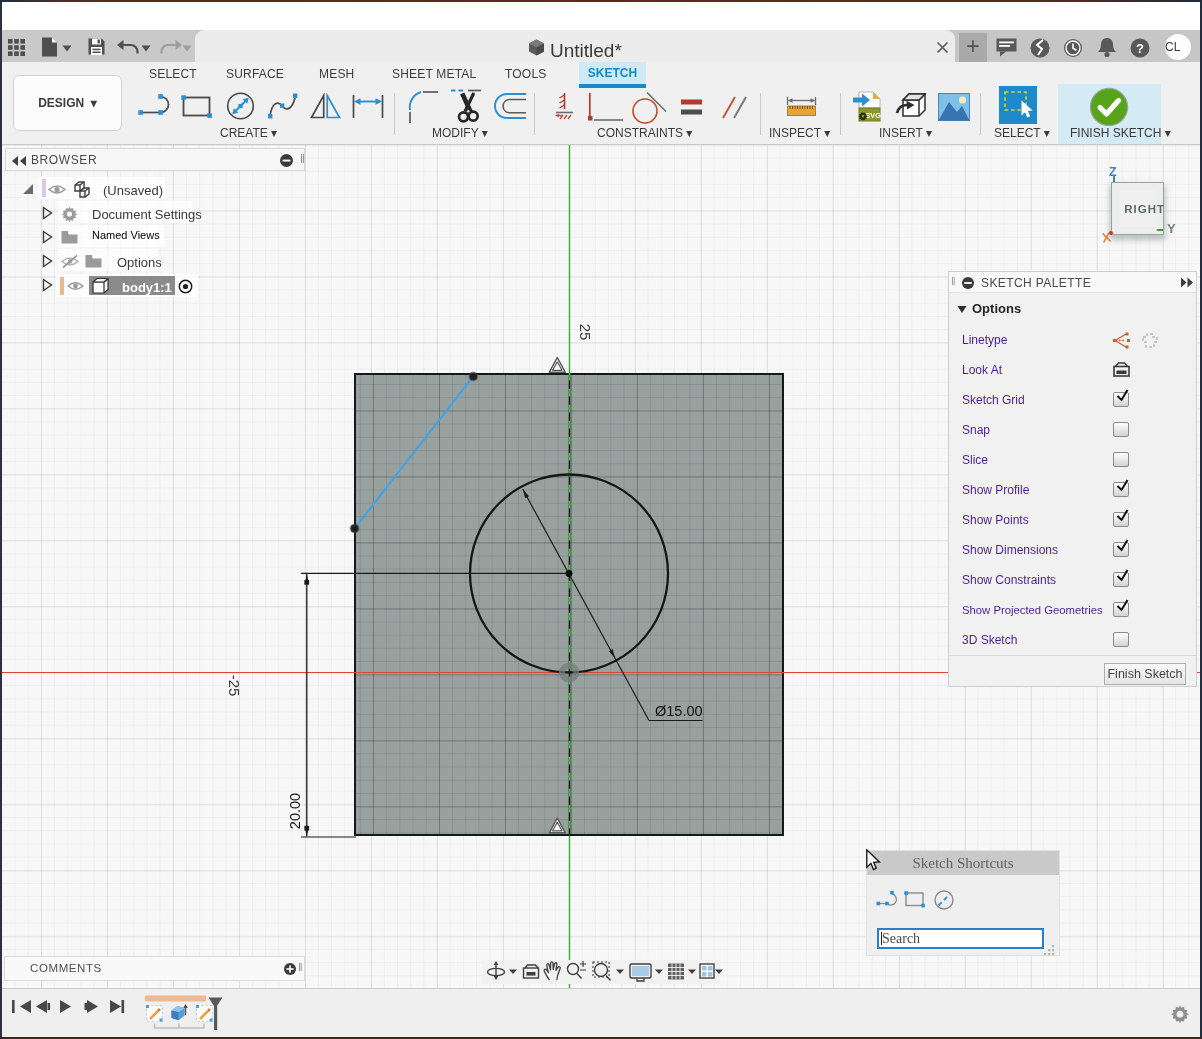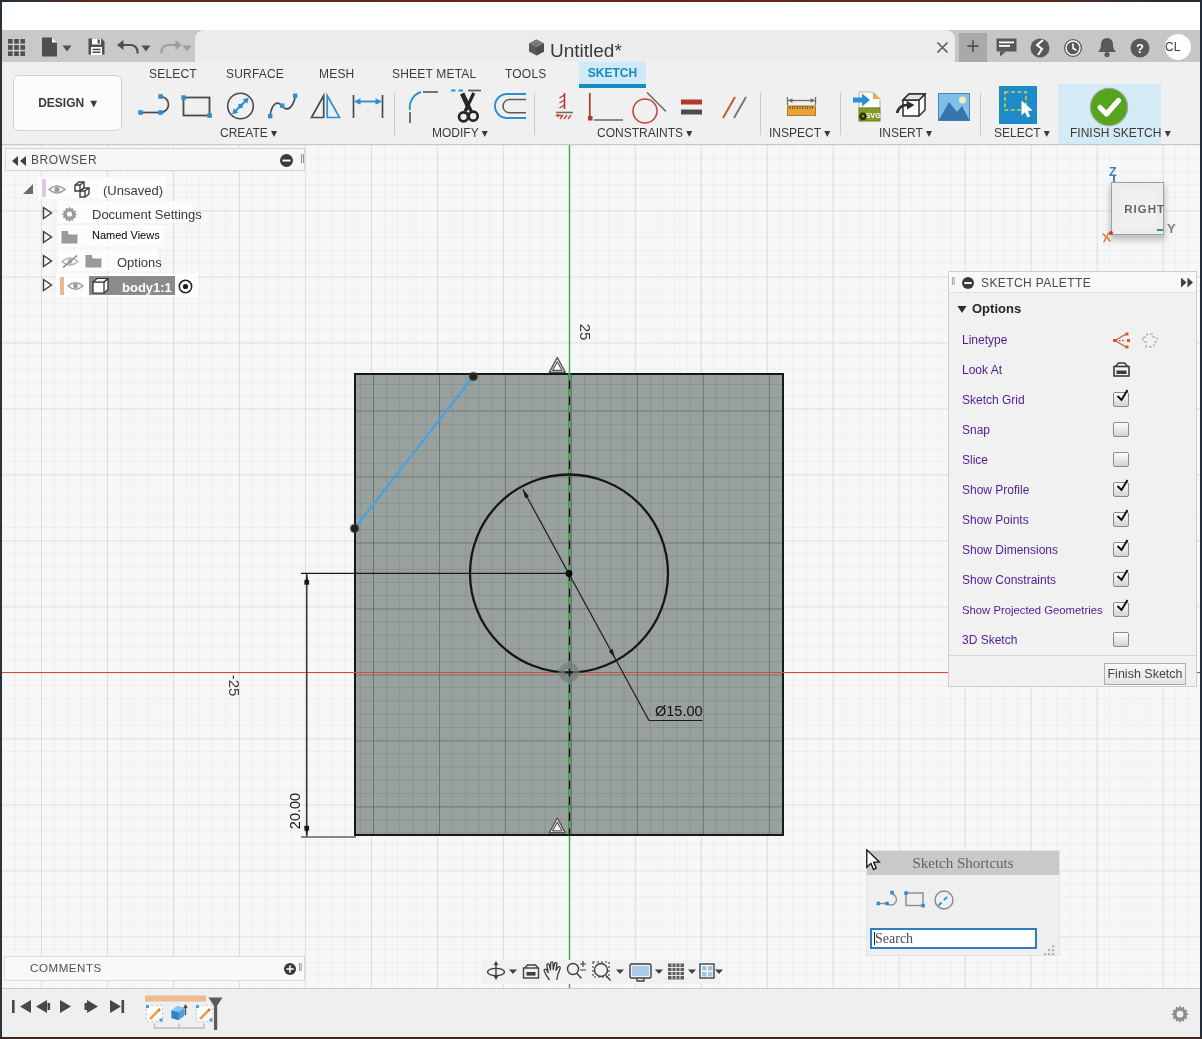--- a/index.html
+++ b/index.html
@@ -63,21 +63,21 @@
 
 #palette { left:948px; top:271px; width:249px; height:416px; background:#f1f1f1; border:1px solid #cfcfcf; z-index:12; }
 #palhead { position:absolute; left:0; top:0; width:247px; height:21px; background:#f8f8f8; border-bottom:1px solid #e2e2e2; }
 .prow { position:absolute; left:13px; font-size:12px; color:#4c1d95; white-space:nowrap; }
 .cbx { position:absolute; left:164px; width:16px; height:15px; border:1px solid #8a8a8a; border-radius:2px; background:linear-gradient(#ffffff,#d2d2d2); }
 #fsbtn { position:absolute; left:155px; top:391px; width:82px; height:22px; background:linear-gradient(#f8f8f8,#e4e4e4); border:1px solid #adadad; text-align:center; line-height:20px; font-size:12.5px; color:#444; }
 
 
 #shortcuts { left:867px; top:851px; width:192px; height:104px; background:#efefef; box-shadow:0 0 0 1px #e3e3e3; z-index:12; }
 #schead { position:absolute; left:0; top:0; width:192px; height:24px; background:#c9c9c9; text-align:center; font-family:"Liberation Serif",serif; font-size:15px; color:#636363; line-height:24px; }
-#scsearch { position:absolute; left:3px; top:77px; width:167px; height:21px; background:#fff; border:2px solid #2a7fc9; font-family:"Liberation Serif",serif; font-size:14px; color:#4a4a4a; line-height:17px; padding-left:2px; }
+#scsearch { position:absolute; left:10px; top:77px; width:167px; height:21px; background:#fff; border:2px solid #2a7fc9; font-family:"Liberation Serif",serif; font-size:14px; color:#4a4a4a; line-height:17px; padding-left:2px; }
 
 
 #comments { left:4px; top:956px; width:301px; height:25px; background:#f9f9f9; border:1px solid #dadada; z-index:10; }
 
 
 #navbar { left:482px; top:960px; width:238px; height:24px; background:#f1f1f1; z-index:10; }
 
 
 #timeline { left:0; top:988px; width:1202px; height:51px; background:#efefef; border-top:1px solid #c9c9c9; z-index:20; }
 

